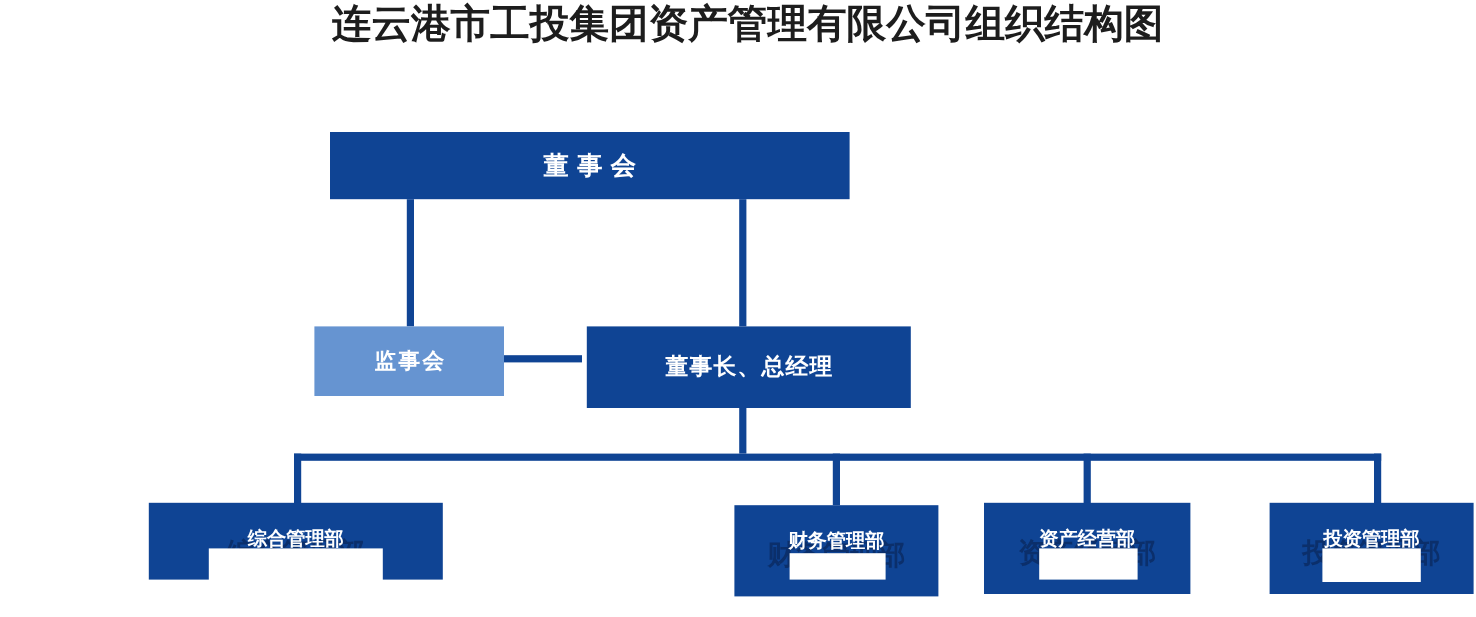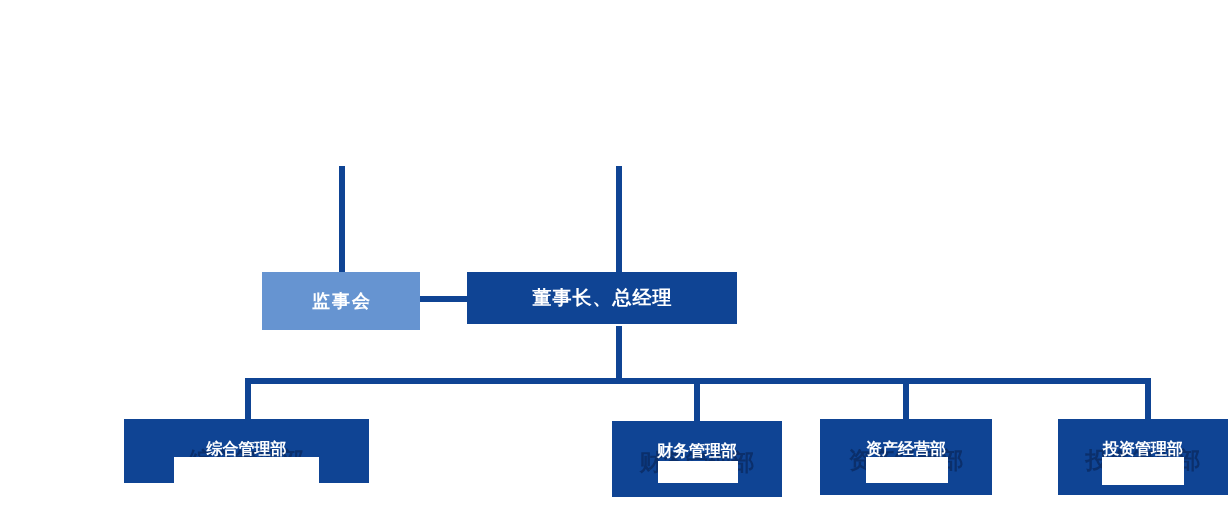--- a/index.html
+++ b/index.html
@@ -50,21 +50,21 @@
 
   .node-board {
     left: 275px; top: 110px; width: 433px; height: 56px;
     font-size: 21px; letter-spacing: 7px; text-indent: 7px;
   }
   .node-supervisors {
     left: 262px; top: 272px; width: 158px; height: 58px;
     font-size: 18px; letter-spacing: 2px; text-indent: 2px;
   }
   .node-chairman {
-    left: 467px; top: 272px; width: 270px; height: 52px;
+    left: 489px; top: 272px; width: 270px; height: 68px;
     font-size: 19px; letter-spacing: 1px; text-indent: 1px;
   }
 
   
   .dept {
     position: absolute;
     box-sizing: border-box;
     background: #0f4494;
   }
   .dept-0 { left: 124px;  top: 419px; width: 245px; height: 64px; }
@@ -123,31 +123,33 @@
   .conn-drop-0 { left: 245px;  top: 378px; width: 6px; height: 43px; }
   .conn-drop-1 { left: 694px;  top: 378px; width: 6px; height: 43px; }
   .conn-drop-2 { left: 903px;  top: 378px; width: 6px; height: 43px; }
   .conn-drop-3 { left: 1145px; top: 378px; width: 6px; height: 43px; }
 </style>
 </head>
 <body>
 
 <div id="canvas">
 
+  <div class="chart-title">连云港市工投集团资产管理有限公司组织结构图</div>
 
   <div class="conn conn-board-left"></div>
   <div class="conn conn-board-right"></div>
   <div class="conn conn-sup-chair"></div>
   <div class="conn conn-chair-down"></div>
   <div class="conn conn-bus"></div>
   <div class="conn conn-drop-0"></div>
   <div class="conn conn-drop-1"></div>
   <div class="conn conn-drop-2"></div>
   <div class="conn conn-drop-3"></div>
 
+  <div class="node dark node-board">董事会</div>
 
   <div class="node light node-supervisors">监事会</div>
 
   <div class="node dark node-chairman">董事长、总经理</div>
 
   <div class="dept dept-0">
     <div class="dept-label-under">综合管理部</div>
     <div class="dept-mask"></div>
     <div class="dept-label-top">综合管理部</div>
   </div>

